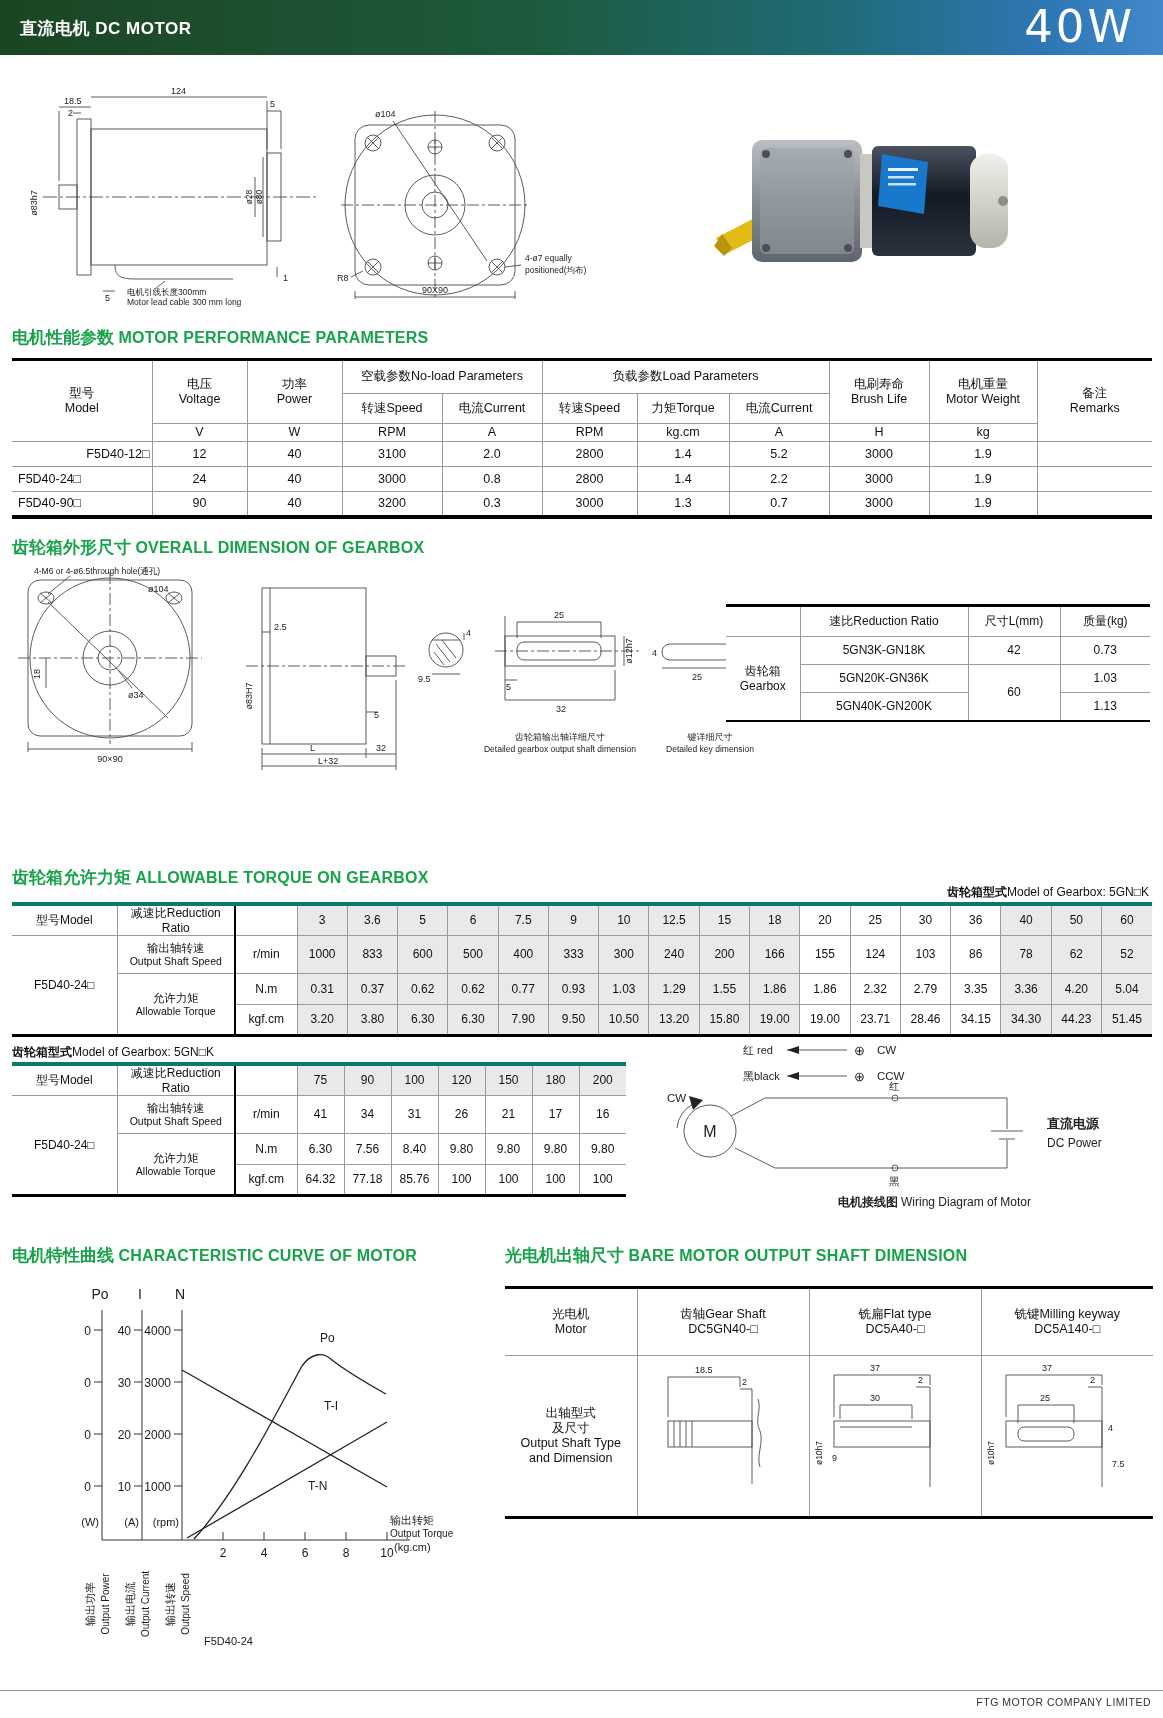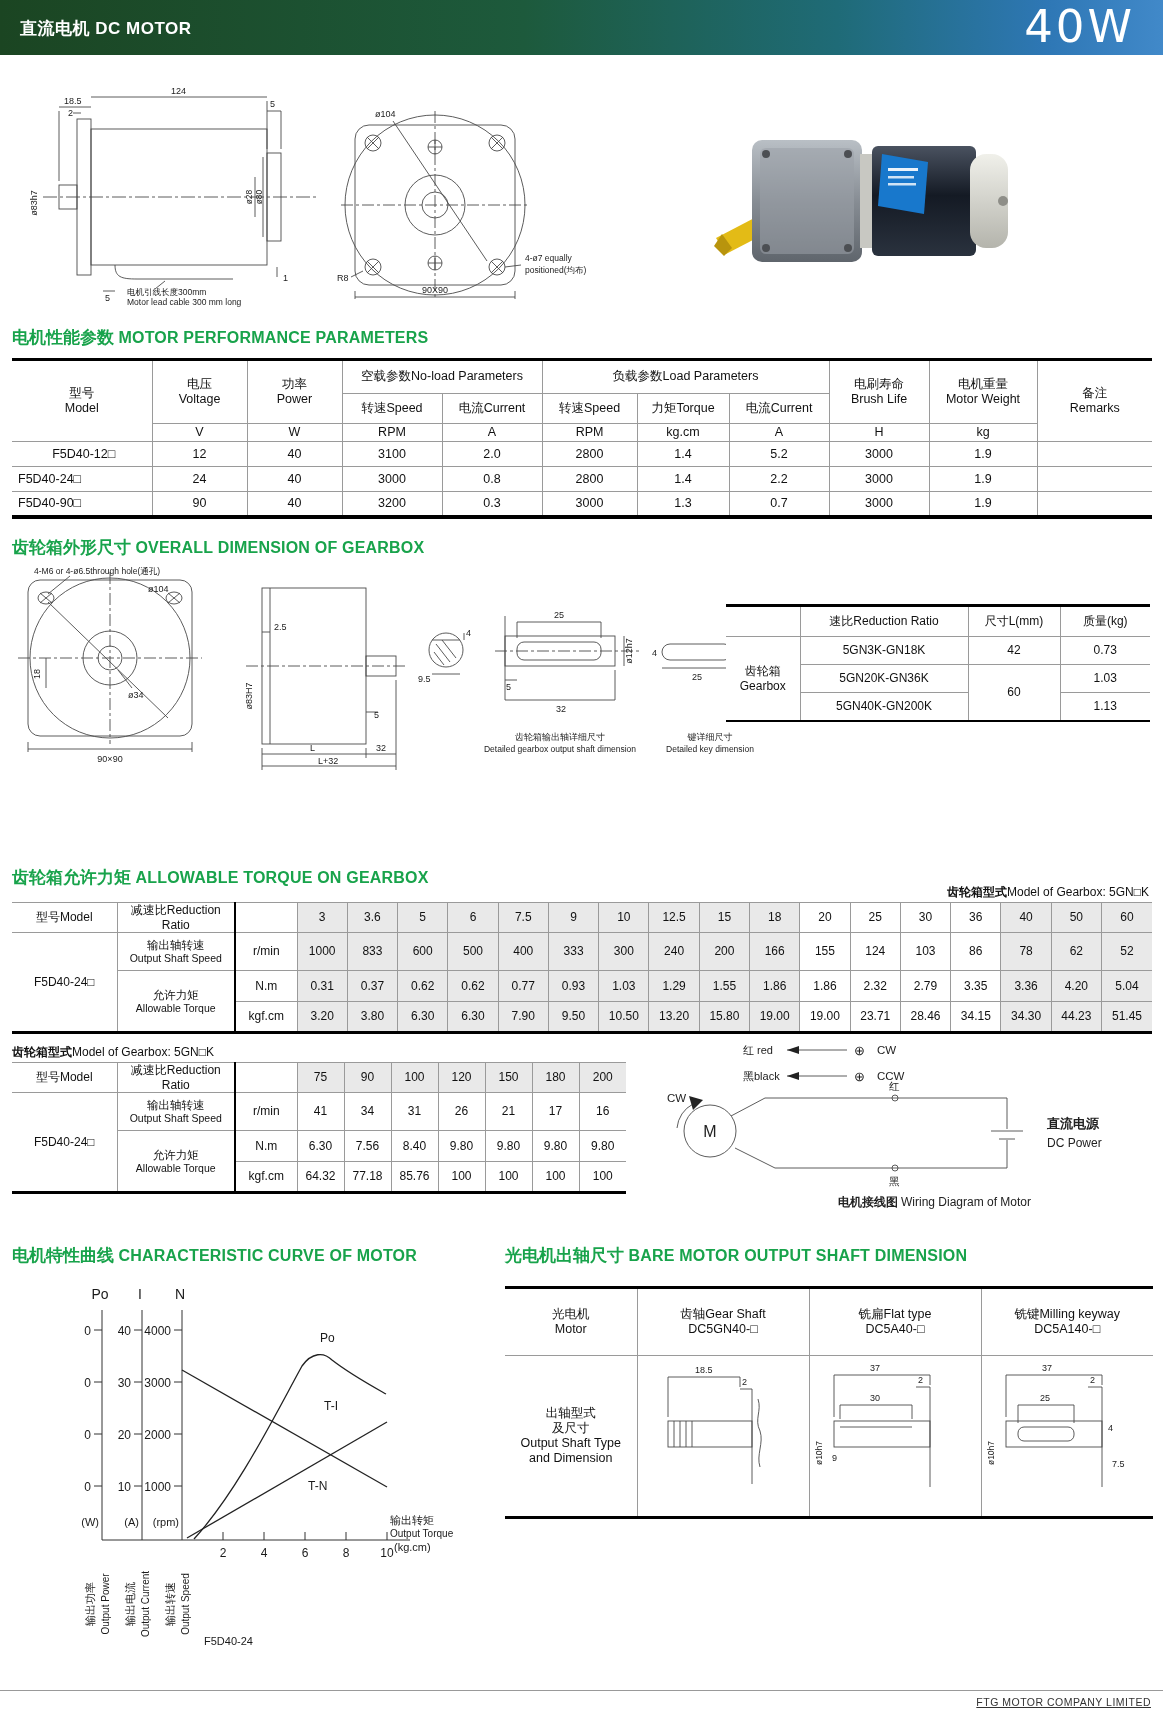--- a/index.html
+++ b/index.html
@@ -18,42 +18,42 @@
   .dwg line,.dwg rect,.dwg circle,.dwg path,.dwg ellipse,.dwg polyline{stroke:#4a4a4a;stroke-width:.9;fill:none;}
   .dwg text{fill:#222;font-size:9px;stroke:none;font-family:"Liberation Sans",sans-serif;}
   .dwg .t8{font-size:8.5px;}
   .dwg .cap{font-size:9px;}
   
   table{border-collapse:collapse;table-layout:fixed;background:#fff;}
   td{border:1px solid #9a9a9a;text-align:center;vertical-align:middle;padding:1px 2px;color:#111;line-height:1.22;}
   .t-perf{border-top:3px solid #000;border-bottom:4px solid #000;border-left:hidden;border-right:hidden;width:1140px;}
   .t-perf td{font-size:12.5px;}
   .t-perf tr.h1{height:34px;} .t-perf tr.h2{height:30px;} .t-perf tr.d{height:25px;}
-  .t-tq{border-top:1px solid #0f766e;border-bottom:3px solid #000;border-left:hidden;border-right:hidden;}
+  .t-tq{border-top:4px solid #0f766e;border-bottom:3px solid #000;border-left:hidden;border-right:hidden;}
   .t-tq td{font-size:12px;padding:0 1px;}
   .t-tq td.unit{border-left:2px solid #000;}
   .t-tq td.shade{background:#e9e9e9;}
   .t-tq tr.th{height:30px;} .t-tq tr.ts{height:38px;} .t-tq tr.tn{height:31px;} .t-tq tr.tk{height:31px;}
   .c11{font-size:11.5px;} .c10{font-size:10.5px;}
   .t-gb{border-top:3px solid #000;border-bottom:2px solid #000;border-left:hidden;border-right:hidden;width:424px;}
   .t-gb td{font-size:12px;height:25px;}
   .t-gb tr.h td{height:27px;margin-left:32px;}
   .t-sh{border-top:3px solid #000;border-bottom:3px solid #000;border-left:hidden;border-right:hidden;width:648px;}
   .t-sh td{font-size:12.5px;}
   .t-sh tr.h td{height:64px;text-align:center;}
   .t-sh tr.b td{height:158px;vertical-align:middle;}
   .gbnote{position:absolute;font-size:12px;white-space:nowrap;}
   .gbnote b{font-weight:bold;}
   
   .cvg text{fill:#1a1a1a;font-family:"Liberation Sans",sans-serif;}
   .cvg .t13{font-size:14px;} .cvg .t12{font-size:12px;} .cvg .t11{font-size:11px;} .cvg .t10{font-size:10px;}
   .cvg line,.cvg path{stroke:#333;stroke-width:1;fill:none;}
   .cvg path.cv{stroke:#222;stroke-width:1.3;}
   .footline{position:absolute;left:0;top:1690px;width:1163px;height:1px;background:#999;}
-  .foot{position:absolute;right:12px;top:1696px;font-size:10.5px;color:#333;letter-spacing:.5px;text-decoration:underline;}
+  .foot{position:absolute;right:12px;top:1696px;font-size:10.5px;color:#333;letter-spacing:.5px;}
   .abs{position:absolute;}
 </style>
 </head>
 <body>
 
 <div id="page">
 
   <div class="hdr">
     <div class="hdr-title">
       <span>直流电机</span>
@@ -228,21 +228,21 @@
       <td>W</td>
       <td>RPM</td>
       <td>A</td>
       <td>RPM</td>
       <td>kg.cm</td>
       <td>A</td>
       <td>H</td>
       <td>kg</td>
     </tr>
     <tr class="d">
-      <td style="text-align:center;padding-left:6px">F5D40-12□</td>
+      <td style="text-align:right;padding-left:6px">F5D40-12□</td>
     <td>12</td>
           <td>40</td>
           <td>3100</td>
           <td>2.0</td>
           <td>2800</td>
           <td>1.4</td>
           <td>5.2</td>
           <td>3000</td>
           <td>1.9</td>
           <td></td>

